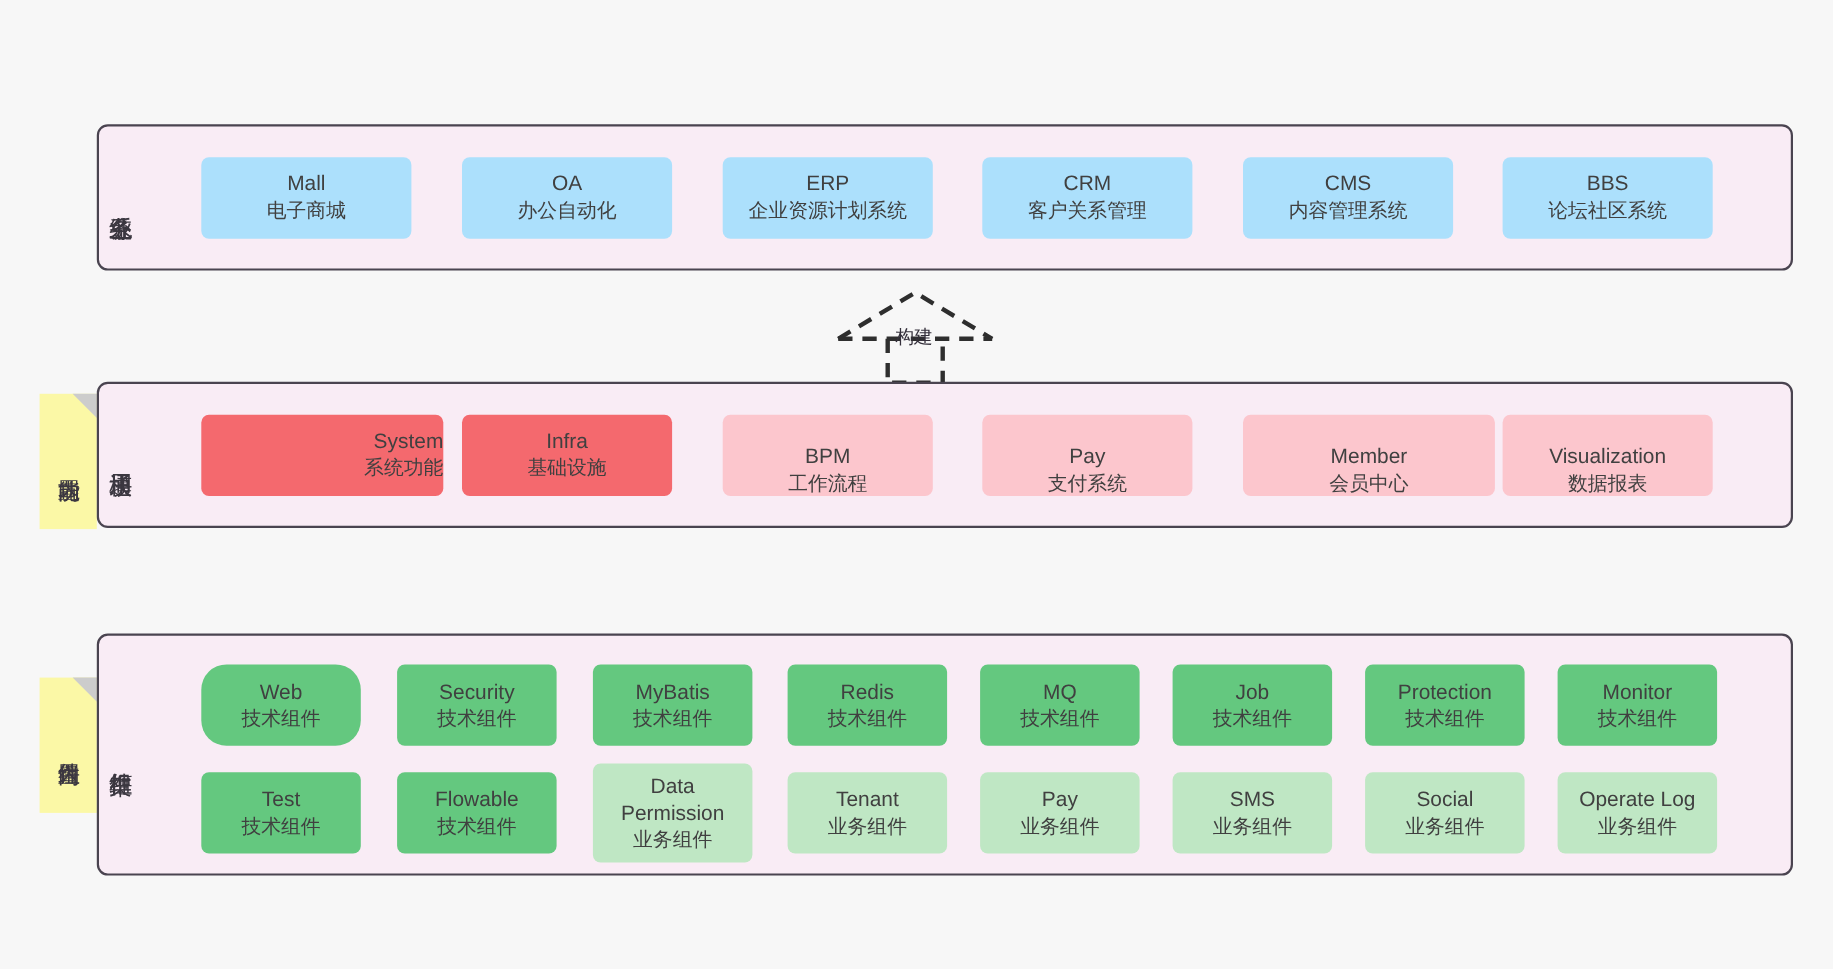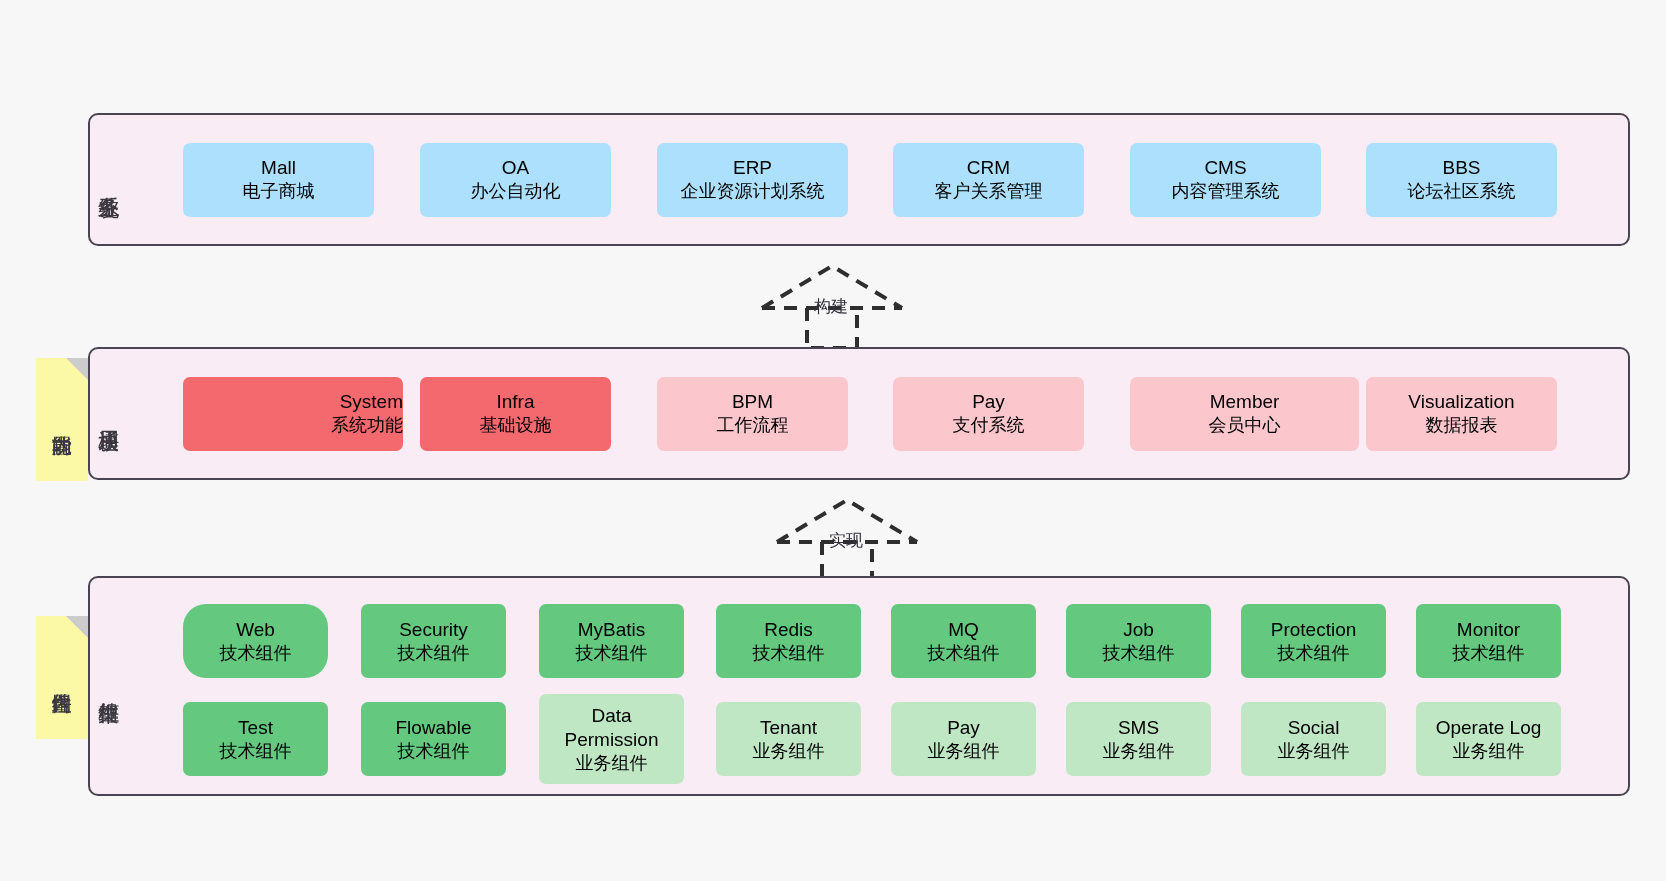--- a/index.html
+++ b/index.html
@@ -48,28 +48,28 @@
   
   .card{
     box-sizing:border-box;
     border-radius:7px;
     display:flex;
     flex-direction:column;
     align-items:center;
     justify-content:center;
     text-align:center;
     line-height:1.25;
-    color:#000000;
+    color:#404040;
     user-select:none;
   }
   .card .t1{font-size:19px;}
   .card .t2{font-size:18px;}
   .card.blue{background:#ace0fc;}
   .card.red{background:#f4696e;}
-  .card.pink{background:#fcc6cd;}
+  .card.pink{background:#fcc6cd;justify-content:flex-end;}
   .card.green{background:#64c87f;}
   .card.lgreen{background:#bfe7c4;}
 
   
   .r1 .card,.r2 .card{
     position:absolute;
     top:50%;
     transform:translateY(-50%);
     height:74px;
   }
@@ -185,28 +185,20 @@
         <span class="t1">Member</span>
         <span class="t2">会员中心</span>
       </div>
       <div class="card pink" style="left:1238px;width:191px;">
         <span class="t1">Visualization</span>
         <span class="t2">数据报表</span>
       </div>
     </div>
   </div>
 
-  <div class="arrow" style="left:767px;top:494px;width:160px;height:90px;">
-    <svg width="160" height="90" viewBox="0 0 160 90">
-      <path d="M 10 48 L 80 6 L 150 48" fill="none" stroke="#2e2e2e" stroke-width="4" stroke-dasharray="13,9" stroke-linecap="butt"></path>
-      <path d="M 55 48 L 55 88 L 105 88 L 105 48" fill="none" stroke="#2e2e2e" stroke-width="4" stroke-dasharray="13,9" stroke-linecap="butt"></path>
-      <path d="M 10 48 L 150 48" fill="none" stroke="#2e2e2e" stroke-width="4" stroke-dasharray="13,9" stroke-linecap="butt"></path>
-    </svg>
-    <div class="arrow-label" style="left:62px;top:35px;">实现</div>
-  </div>
 
   <div class="note" style="left:36px;top:616px;width:52px;height:123px;">
     <span class="fold"></span>
     <span>内置组件</span>
   </div>
 
   <div class="layer r3" style="left:88px;top:576px;width:1542px;height:220px;">
     <div class="layer-title">框架组件</div>
     <div class="layer-body">
 

